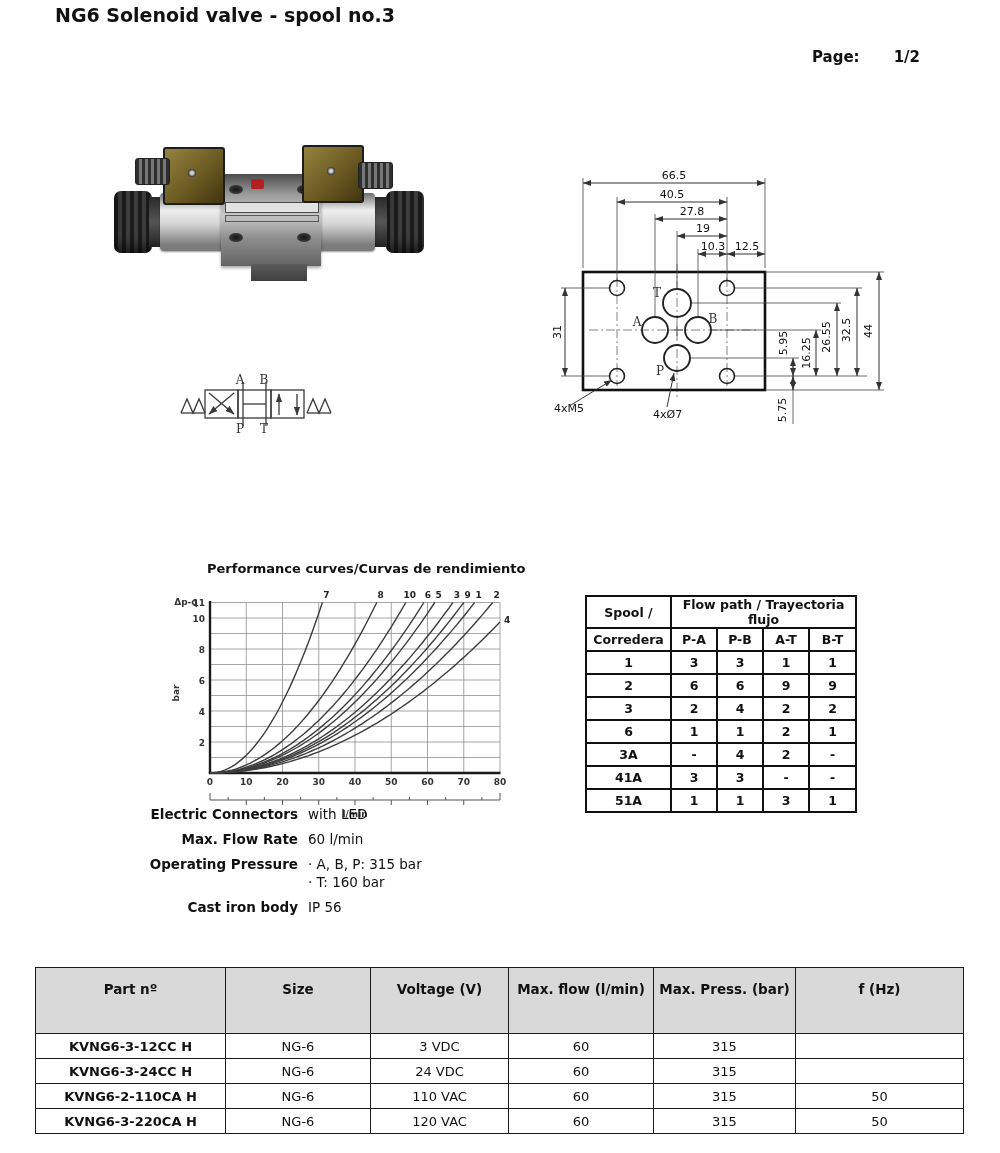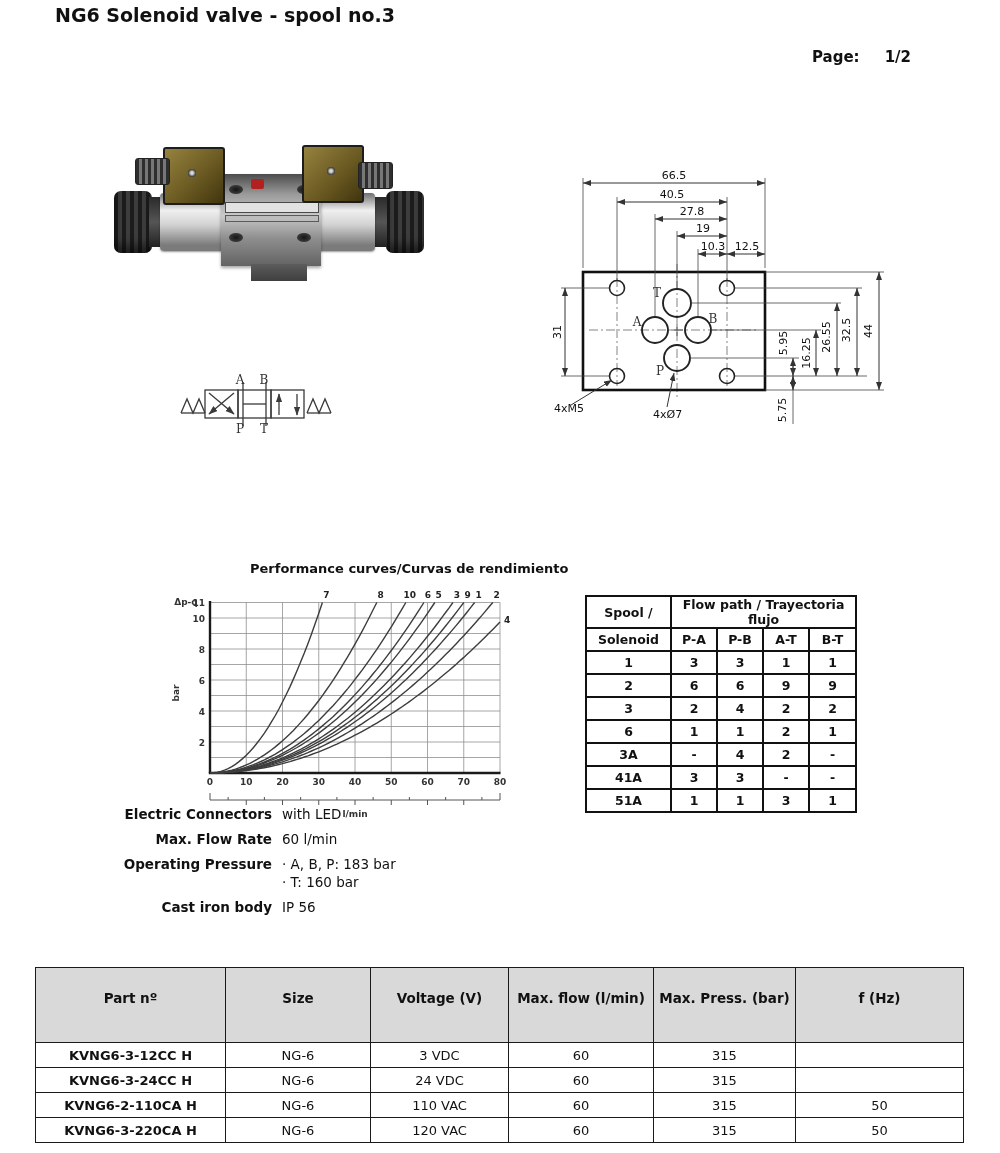--- a/index.html
+++ b/index.html
@@ -1,20 +1,20 @@
 <!DOCTYPE html>
 <html><head>
 <meta charset="utf-8">
 <style>
   html,body{margin:0;padding:0;background:#fff;}
   .page{position:relative;width:1000px;height:1153px;background:#ffffff;
         font-family:"DejaVu Sans",sans-serif;color:#111;overflow:hidden;}
 
   .doc-title{position:absolute;left:55px;top:4px;font-size:19px;font-weight:bold;}
-  .page-indicator{position:absolute;left:812px;top:48px;font-size:15px;font-weight:bold;display:flex;gap:25px;justify-content:flex-end;}
+  .page-indicator{position:absolute;left:812px;top:48px;font-size:15px;font-weight:bold;display:flex;gap:34px;justify-content:flex-end;}
 
   
   .photo{position:absolute;left:108px;top:143px;width:318px;height:138px;}
   .photo *{position:absolute;}
   .cap{top:48px;width:38px;height:62px;border-radius:7px;
        background:repeating-linear-gradient(90deg,#1c1c1c 0 4px,#3d3d3d 4px 8px);box-shadow:inset 0 -8px 10px rgba(0,0,0,.5);}
   .cap.left{left:6px;} .cap.right{left:278px;}
   .collar{top:54px;width:13px;height:50px;background:linear-gradient(180deg,#2a2a2a,#555,#222);}
   .collar.left{left:41px;} .collar.right{left:266px;}
   .coil{top:50px;width:66px;height:58px;border-radius:4px;
@@ -32,21 +32,21 @@
              background:linear-gradient(135deg,#96833f,#6b5a22 55%,#41350e);}
   .connector.left{left:55px;} .connector.right{left:194px;top:2px;}
   .gland{width:33px;height:25px;border-radius:3px;border:1px solid #222;
          background:repeating-linear-gradient(90deg,#2e2e2e 0 3px,#777 3px 6px);}
   .gland.left{left:27px;top:15px;} .gland.right{left:250px;top:19px;}
   .conn-screw{width:8px;height:8px;border-radius:50%;background:radial-gradient(#ddd 20%,#333 70%);}
 
   
   .drawing-svg{position:absolute;left:553px;top:160px;}
   .schematic-svg{position:absolute;left:180px;top:372px;}
-  .chart-title{position:absolute;left:207px;top:561px;font-size:13px;font-weight:bold;margin-left:43px;}
+  .chart-title{position:absolute;left:207px;top:561px;font-size:13px;font-weight:bold;}
   .chart-svg{position:absolute;left:168px;top:588px;}
 
   .body-rect{fill:none;stroke:#111;stroke-width:2.6;}
   .hole{fill:none;stroke:#222;stroke-width:1.9;}
   .holes{fill:none;stroke:#222;stroke-width:1.6;}
   .ext{stroke:#444;stroke-width:0.8;}
   .dim{stroke:#333;stroke-width:1;}
   .cl{stroke:#666;stroke-width:0.8;stroke-dasharray:9 3 2 3;}
   .dimt{font-family:"DejaVu Sans",sans-serif;font-size:11px;fill:#111;}
   .portt{font-family:"DejaVu Serif",serif;font-size:12px;fill:#333;}
@@ -59,27 +59,27 @@
   .ruler{stroke:#555;stroke-width:1;}
 
   
   .spool-table{position:absolute;left:585px;top:595px;border-collapse:collapse;table-layout:fixed;}
   .spool-table th,.spool-table td{border:2px solid #111;text-align:center;font-size:12.5px;
       font-weight:bold;padding:0;height:21px;background:#fff;}
 
   
   .specs{position:absolute;left:0;top:805px;display:flex;flex-direction:column;gap:7px;}
   .spec-row{display:flex;align-items:flex-start;}
-  .spec-label{width:272px;text-align:right;font-weight:bold;font-size:13.5px;line-height:18px;}
+  .spec-label{width:272px;text-align:right;font-weight:bold;font-size:13.5px;line-height:18px;margin-left:26px;}
   .spec-values{margin-left:10px;font-size:13.5px;line-height:18px;}
 
   
   .parts-table{position:absolute;left:35px;top:967px;border-collapse:collapse;table-layout:fixed;}
   .parts-table th{background:#d9d9d9;border:1.6px solid #1a1a1a;font-size:13.5px;font-weight:bold;
-      vertical-align:top;padding:22px 2px 0 2px;height:52px;}
+      vertical-align:top;padding:13px 2px 0 2px;height:52px;}
   .parts-table td{border:1.6px solid #1a1a1a;text-align:center;font-size:13px;height:24px;padding:0;background:#fff;}
   .parts-table td.partno{font-weight:bold;}
 </style>
 </head>
 <body>
 
 <div class="page">
 
   <div class="doc-title">NG6 Solenoid valve - spool no.3</div>
   <div class="page-indicator">
@@ -319,21 +319,21 @@
         <col style="width:46px">
         <col style="width:46px">
         <col style="width:47px">
       </colgroup>
     <thead>
       <tr>
         <th>Spool /</th>
         <th colspan="4">Flow path / Trayectoria flujo</th>
       </tr>
       <tr>
-        <th>Solenoid</th>
+        <th>Corredera</th>
         <th>P-A</th>
         <th>P-B</th>
         <th>A-T</th>
         <th>B-T</th>
       </tr>
     </thead>
     <tbody id="spool-body">
         <tr>
           <th>1</th>
           <td>3</td>
@@ -395,21 +395,21 @@
       </div>
       <div class="spec-row">
         <div class="spec-label">Max. Flow Rate</div>
         <div class="spec-values">
           <div>60 l/min</div>
         </div>
       </div>
       <div class="spec-row">
         <div class="spec-label">Operating Pressure</div>
         <div class="spec-values">
-          <div>· A, B, P: 183 bar</div>
+          <div>· A, B, P: 315 bar</div>
           <div>· T: 160 bar</div>
         </div>
       </div>
       <div class="spec-row">
         <div class="spec-label">Cast iron body</div>
         <div class="spec-values">
           <div>IP 56</div>
         </div>
       </div>
     </div>

